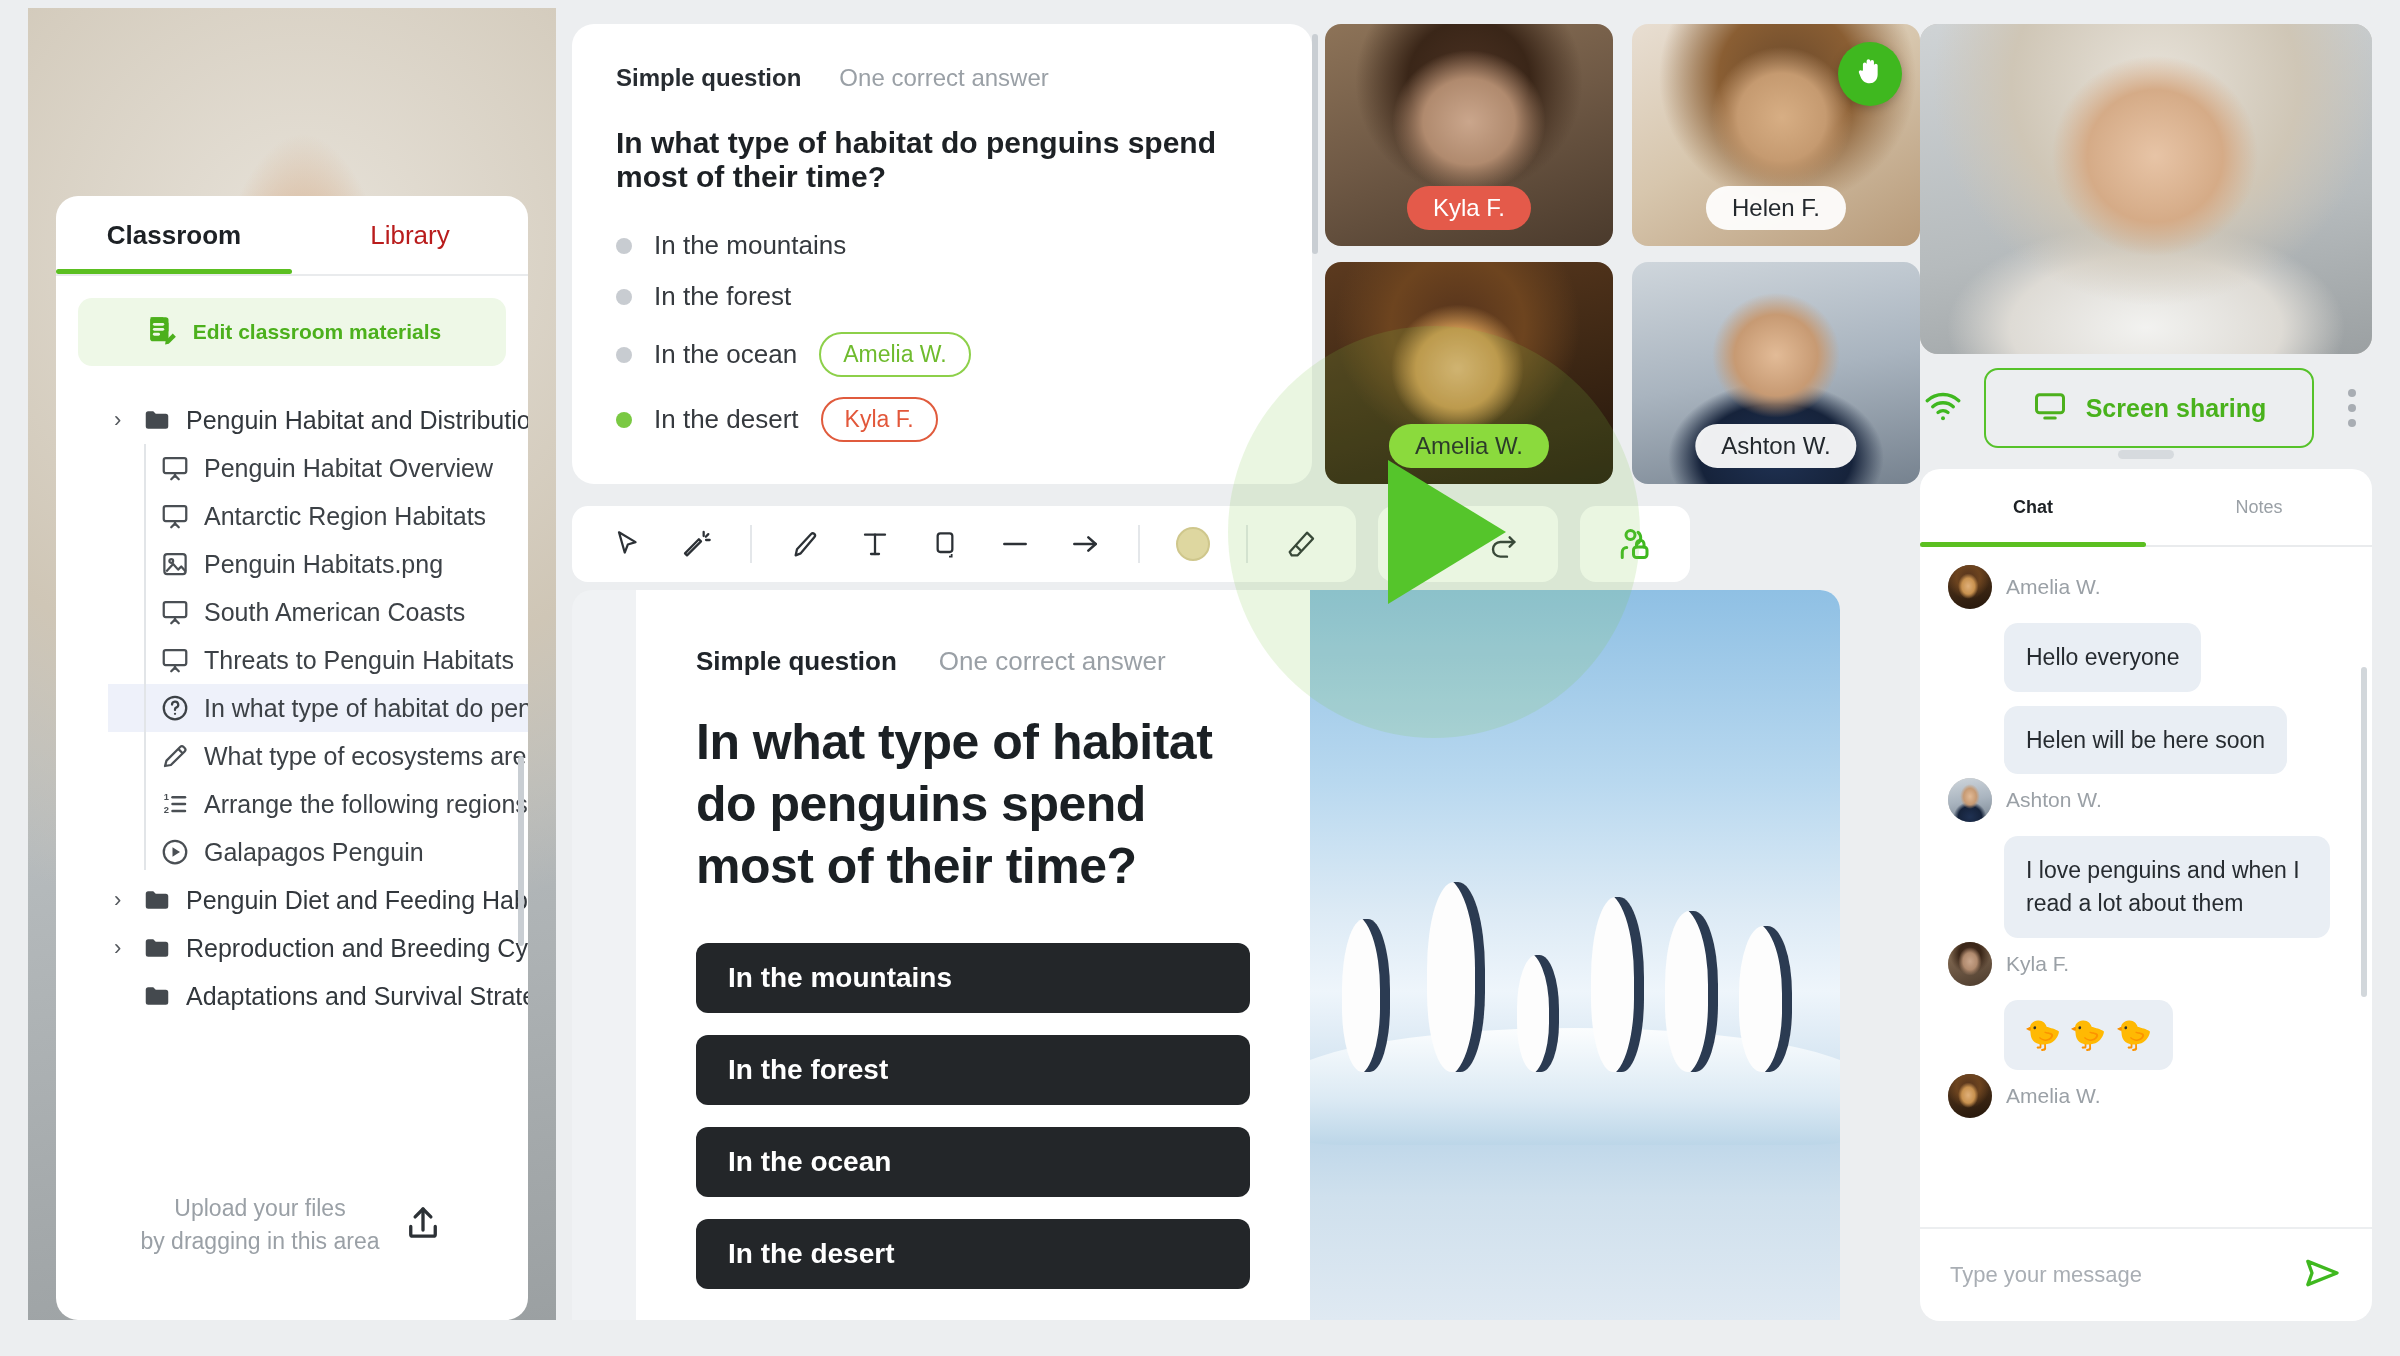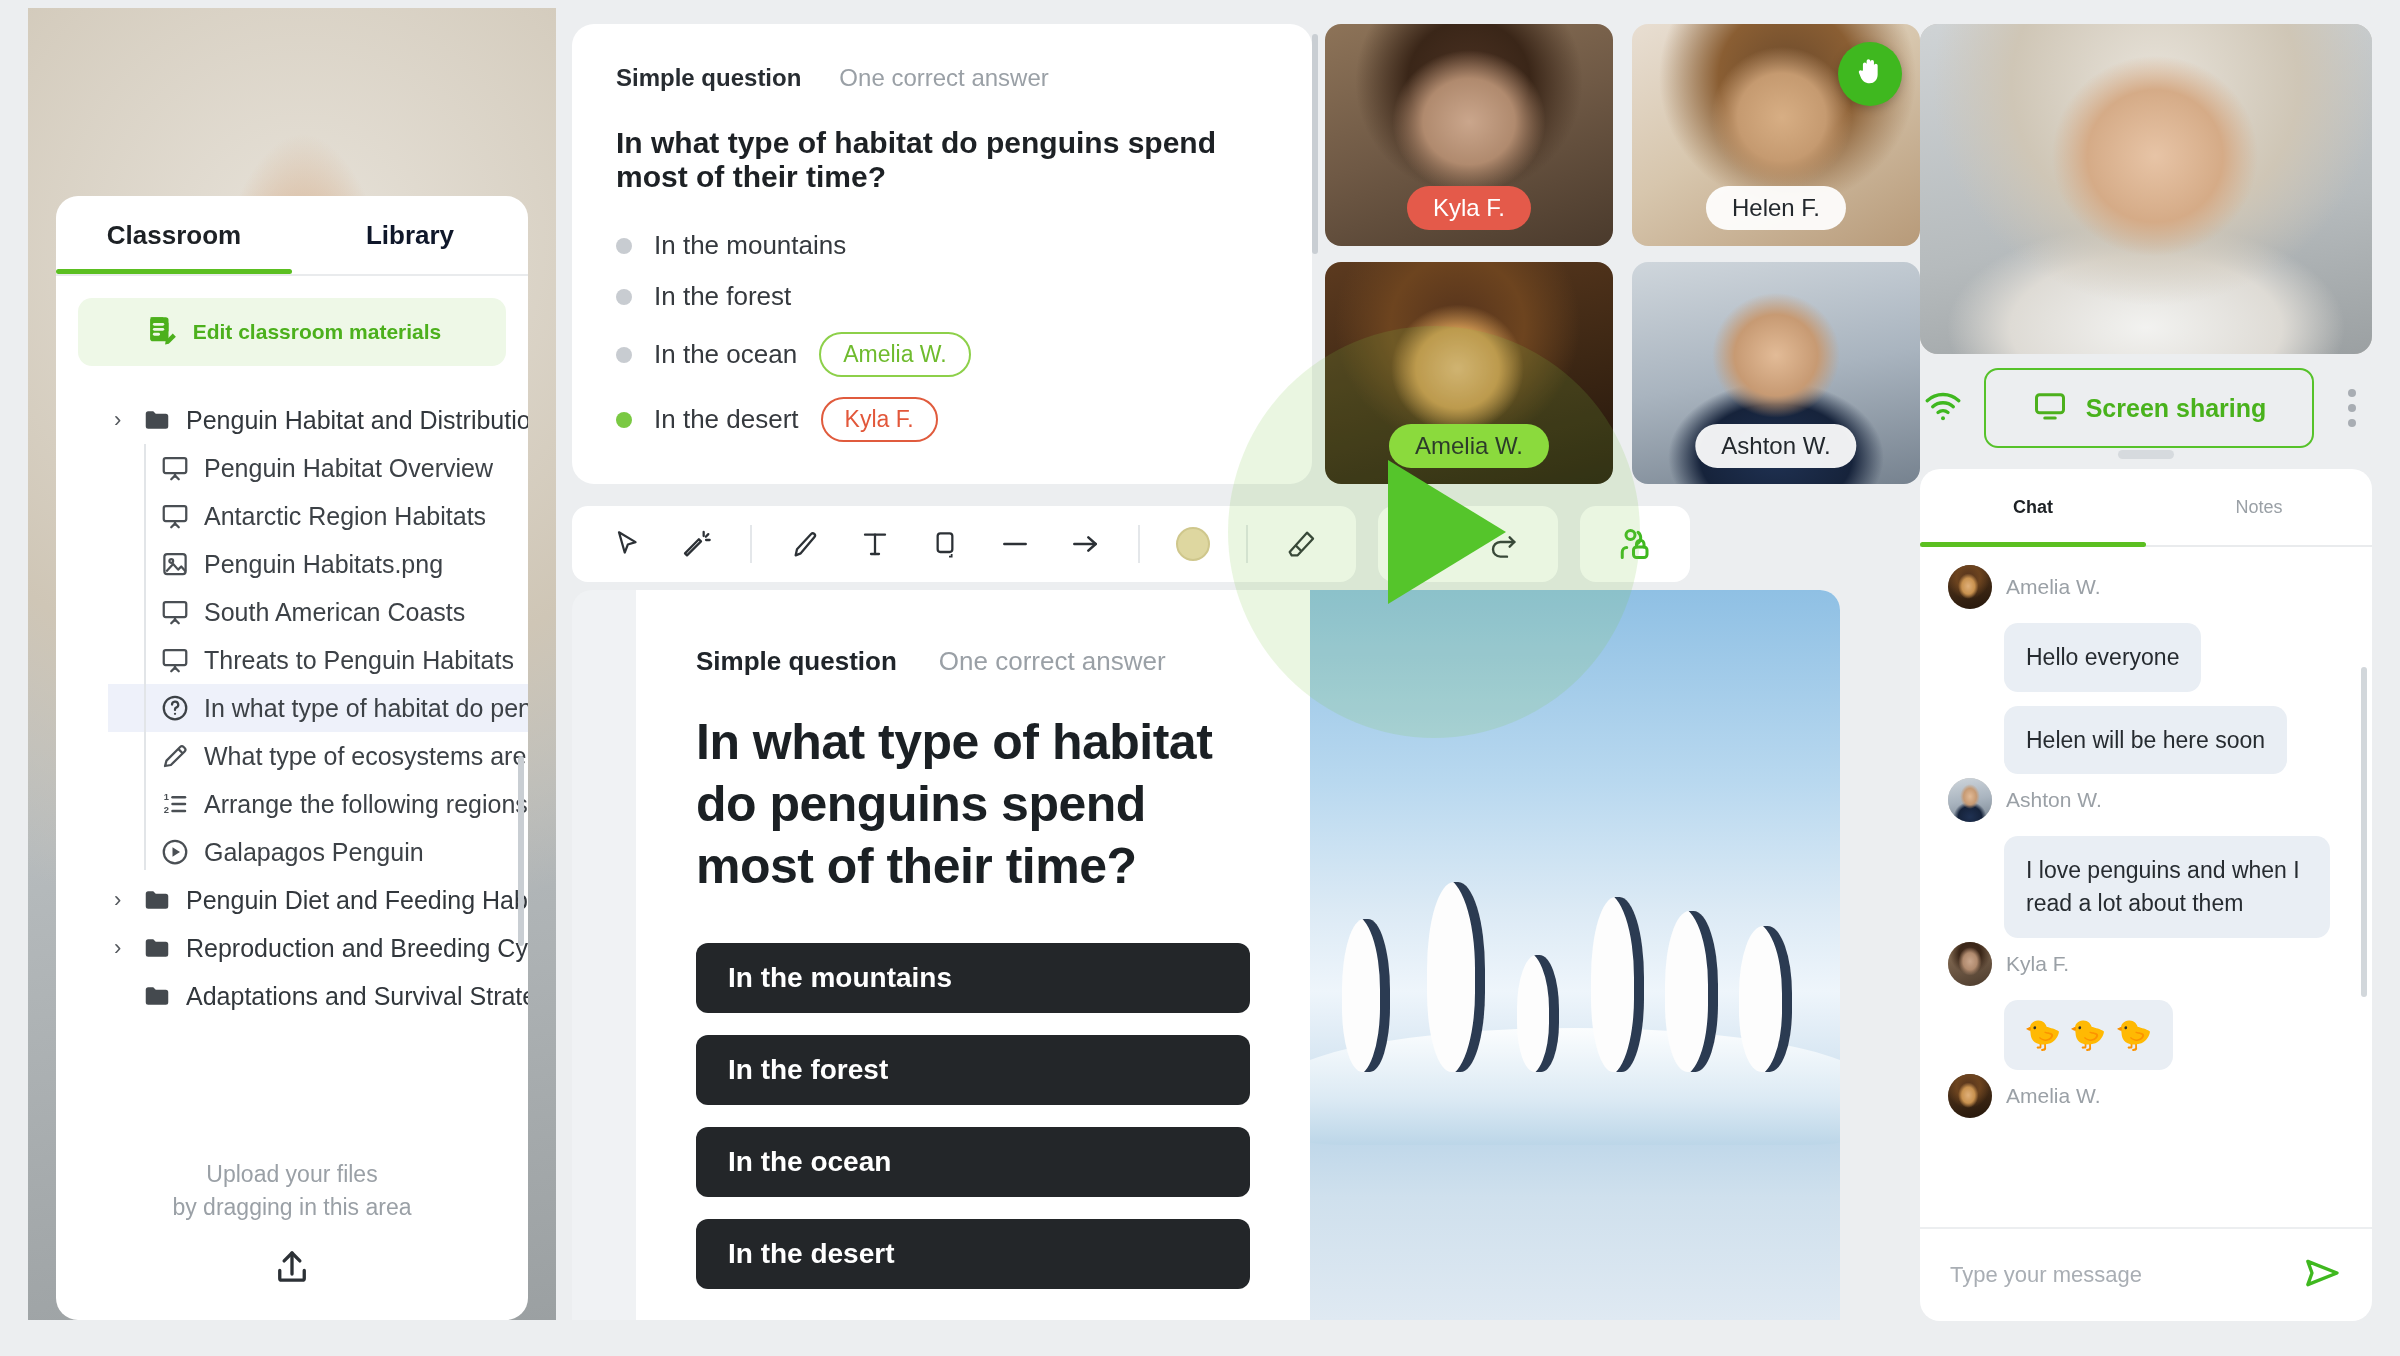--- a/index.html
+++ b/index.html
@@ -41,21 +41,21 @@
   }
   .side-card {
     margin: 22px 28px 0 28px; flex: 1;
     background: #fff; border-radius: 22px;
     display: flex; flex-direction: column; overflow: hidden;
     position: relative;
   }
   .tabs { display: flex; height: 78px; position: relative; }
   .tab {
     flex: 1; display: flex; align-items: center; justify-content: center;
-    font-size: 26px; color: #0f172a; cursor: pointer; position: relative; font-weight: bold;
+    font-size: 26px; color: #b91c1c; cursor: pointer; position: relative;
   }
   .tab.active { color: #1d2125; font-weight: bold; }
   .tab-underline {
     position: absolute; bottom: 0; left: 0; width: 50%;
     height: 5px; background: #5bbf21; border-radius: 3px;
   }
   .tabs-divider { height: 2px; background: #e9ebed; }
   .edit-materials {
     margin: 22px 22px 0 22px; height: 68px;
     background: #eef8e7; border-radius: 14px;
@@ -76,21 +76,21 @@
   .tree-label { font-size: 25px; color: #3c4146; overflow: hidden; text-overflow: clip; }
   .tree-row.folder .tree-label { color: #32373c; }
   .tree-children { position: relative; padding-left: 52px; }
   .tree-children::before {
     content: ""; position: absolute; left: 88px; top: 0; bottom: 6px;
     width: 2px; background: #e2e5e8;
   }
   .tree-children .tree-row { padding-left: 52px; }
 
   .upload-zone {
-    height: 190px; display: flex; flex-direction: column;
+    height: 190px; display: flex; flex-direction: row;
     align-items: center; justify-content: center; gap: 22px;
   }
   .upload-text { font-size: 23px; color: #9aa0a6; text-align: center; line-height: 1.45; }
 
   .side-scroll {
     position: absolute; right: 4px; top: 560px; width: 6px; height: 190px;
     background: #c9ced3; border-radius: 4px;
   }
 
   

